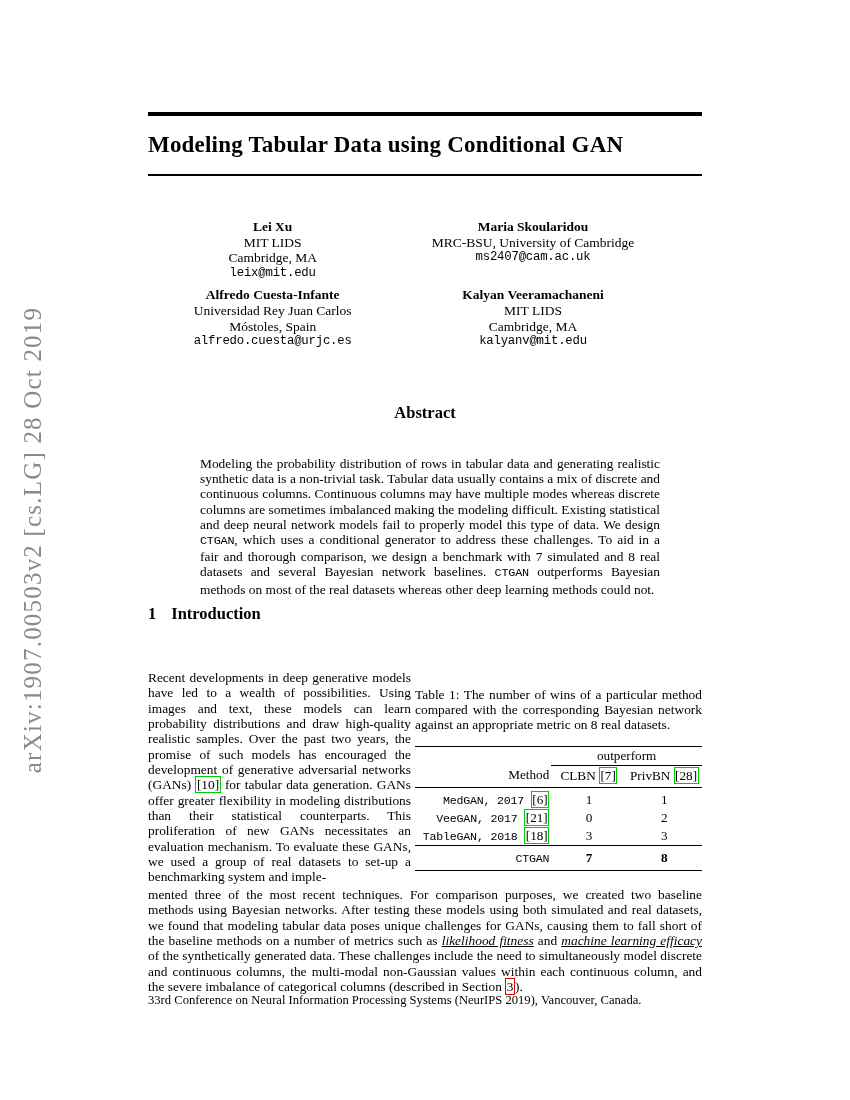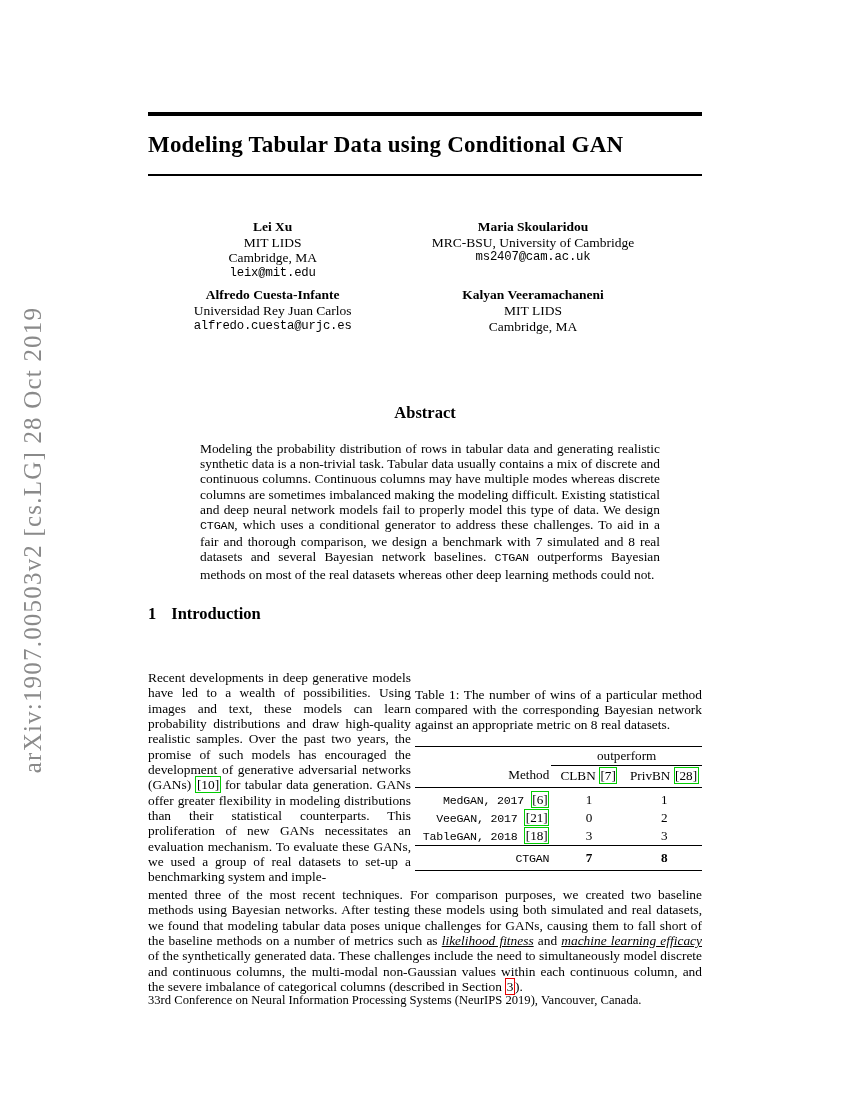--- a/index.html
+++ b/index.html
@@ -20,21 +20,21 @@
   .authors-block{top:219px;}
   .authors-row{display:flex;}
   .authors-row + .authors-row{margin-top:6px;align-items:center;}
   .author-block{flex:0 0 45%;text-align:center;font-size:13.5px;line-height:15.6px;}
   .author-block.right{flex:0 0 47%;margin-left:1%;}
   .author-name{font-weight:bold;}
   .author-email{font-family:"Liberation Mono","DejaVu Sans Mono",monospace;font-size:12.3px;letter-spacing:-.2px;}
 
   
   .abstract-heading{top:403px;width:554px;text-align:center;font-size:16.5px;font-weight:bold;}
-  .abstract-body{top:441px;left:200px;width:460px;text-align:justify;font-size:13.4px;line-height:15.2px;}
+  .abstract-body{top:456px;left:200px;width:460px;text-align:justify;font-size:13.4px;line-height:15.2px;}
 
   
   .section-heading{top:604px;font-size:16.5px;font-weight:bold;}
   .section-number{margin-right:15px;}
 
   
   .intro-flow{top:670px;}
   .two-col{display:flex;}
   .col-left{width:263px;text-align:justify;font-size:13.4px;line-height:15.35px;}
   .col-right{width:287px;margin-left:4px;}
@@ -94,26 +94,28 @@
     <div class="author-block right">
       <div class="author-name">Maria Skoularidou</div>
       <div>MRC-BSU, University of Cambridge</div>
       <div class="author-email">ms2407@cam.ac.uk</div>
     </div>
   </div>
   <div class="authors-row">
     <div class="author-block">
       <div class="author-name">Alfredo Cuesta-Infante</div>
       <div>Universidad Rey Juan Carlos</div>
+      <div>Móstoles, Spain</div>
       <div class="author-email">alfredo.cuesta@urjc.es</div>
     </div>
     <div class="author-block right">
       <div class="author-name">Kalyan Veeramachaneni</div>
       <div>MIT LIDS</div>
       <div>Cambridge, MA</div>
+      <div class="author-email">kalyanv@mit.edu</div>
     </div>
   </div>
 </div>
 
 <div class="page abstract-heading">Abstract</div>
 <div class="abstract-body" style="position:absolute;"><span>Modeling the probability distribution of rows in tabular data and generating realistic synthetic data is a non-trivial task. Tabular data usually contains a mix of discrete and continuous columns. Continuous columns may have multiple modes whereas discrete columns are sometimes imbalanced making the modeling difficult. Existing statistical and deep neural network models fail to properly model this type of data. We design </span><span class="seg-mono">CTGAN</span><span>, which uses a conditional generator to address these challenges. To aid in a fair and thorough comparison, we design a benchmark with 7 simulated and 8 real datasets and several Bayesian network baselines. </span><span class="seg-mono">CTGAN</span><span> outperforms Bayesian methods on most of the real datasets whereas other deep learning methods could not.</span></div>
 
 <div class="page section-heading">
   <span class="section-number">1</span><span>Introduction</span>
 </div>

